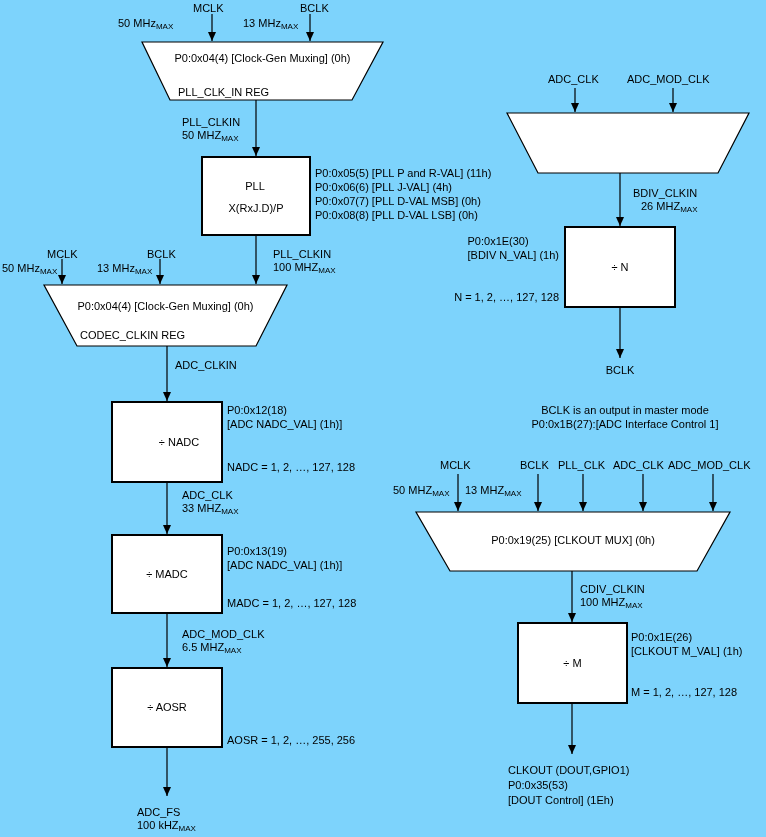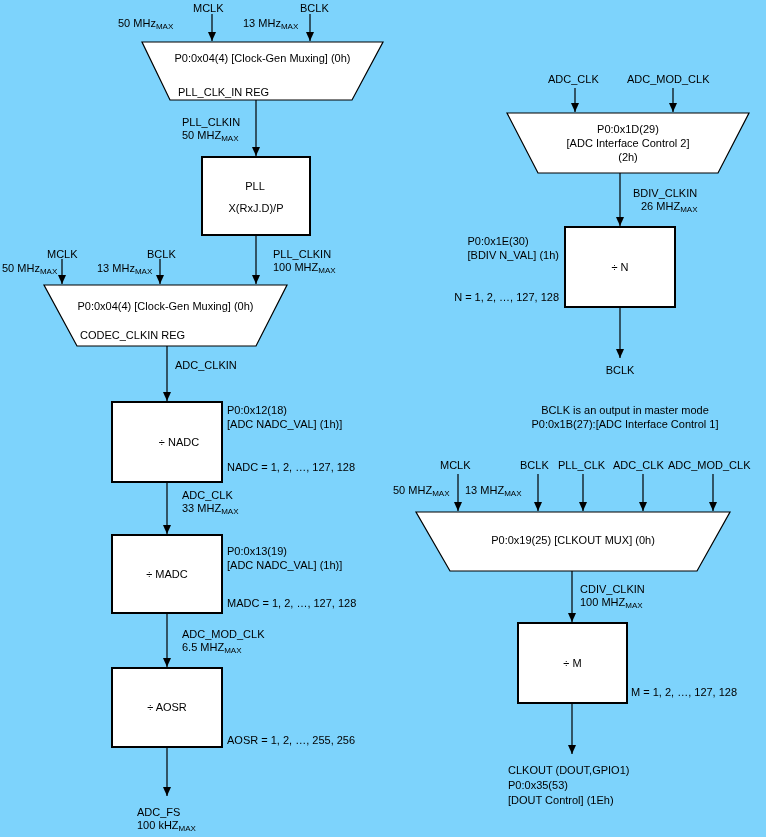--- a/index.html
+++ b/index.html
@@ -76,20 +76,26 @@
   <div class="t" style="left:178px;top:86px;">PLL_CLK_IN REG</div>
 
   <div class="t" style="left:182px;top:116px;">
     <div>PLL_CLKIN</div>
     <div><span>50 MHZ</span><span class="sub">MAX</span></div>
   </div>
 
   <div class="t ctr" style="left:202px;top:180px;width:106px;">PLL</div>
   <div class="t ctr" style="left:202px;top:202px;width:108px;">X(RxJ.D)/P</div>
 
+  <div class="t lh14" style="left:315px;top:166px;">
+    <div>P0:0x05(5) [PLL P and R-VAL] (11h)</div>
+    <div>P0:0x06(6) [PLL J-VAL] (4h)</div>
+    <div>P0:0x07(7) [PLL D-VAL MSB] (0h)</div>
+    <div>P0:0x08(8) [PLL D-VAL LSB] (0h)</div>
+  </div>
 
   <div class="t" style="left:273px;top:248px;">
     <div>PLL_CLKIN</div>
     <div><span>100 MHZ</span><span class="sub">MAX</span></div>
   </div>
 
   <div class="t" style="left:47px;top:248px;">MCLK</div>
   <div class="t" style="left:2px;top:262px;"><span>50 MHz</span><span class="sub">MAX</span></div>
   <div class="t" style="left:147px;top:248px;">BCLK</div>
   <div class="t" style="left:97px;top:262px;"><span>13 MHz</span><span class="sub">MAX</span></div>
@@ -123,25 +129,20 @@
   <div class="t ctr" style="left:112px;top:701px;width:110px;">÷ AOSR</div>
   <div class="t" style="left:227px;top:734px;">AOSR = 1, 2, …, 255, 256</div>
   <div class="t" style="left:137px;top:806px;">
     <div>ADC_FS</div>
     <div><span>100 kHZ</span><span class="sub">MAX</span></div>
   </div>
 
   <div class="t" style="left:548px;top:73px;">ADC_CLK</div>
   <div class="t" style="left:627px;top:73px;">ADC_MOD_CLK</div>
 
-  <div class="t ctr lh14" style="left:507px;top:122px;width:242px;">
-    <div>P0:0x1D(29)</div>
-    <div>[ADC Interface Control 2]</div>
-    <div>(2h)</div>
-  </div>
 
   <div class="t" style="left:633px;top:187px;">
     <div>BDIV_CLKIN</div>
     <div style="padding-left:8px;"><span>26 MHZ</span><span class="sub">MAX</span></div>
   </div>
 
   <div class="t ctr" style="left:565px;top:261px;width:110px;">÷ N</div>
   <div class="t rt lh14" style="right:207px;top:234px;">
     <div>P0:0x1E(30)</div>
     <div>[BDIV N_VAL] (1h)</div>
@@ -163,20 +164,24 @@
   <div class="t" style="left:465px;top:484px;"><span>13 MHZ</span><span class="sub">MAX</span></div>
 
   <div class="t ctr" style="left:416px;top:534px;width:314px;">P0:0x19(25) [CLKOUT MUX] (0h)</div>
 
   <div class="t" style="left:580px;top:583px;">
     <div>CDIV_CLKIN</div>
     <div><span>100 MHZ</span><span class="sub">MAX</span></div>
   </div>
 
   <div class="t ctr" style="left:518px;top:657px;width:109px;">÷ M</div>
+  <div class="t lh14" style="left:631px;top:630px;">
+    <div>P0:0x1E(26)</div>
+    <div>[CLKOUT M_VAL] (1h)</div>
+  </div>
   <div class="t" style="left:631px;top:686px;">M = 1, 2, …, 127, 128</div>
 
   <div class="t lh15" style="left:508px;top:763px;">
     <div>CLKOUT (DOUT,GPIO1)</div>
     <div>P0:0x35(53)</div>
     <div>[DOUT Control] (1Eh)</div>
   </div>
 
 </div>
 

